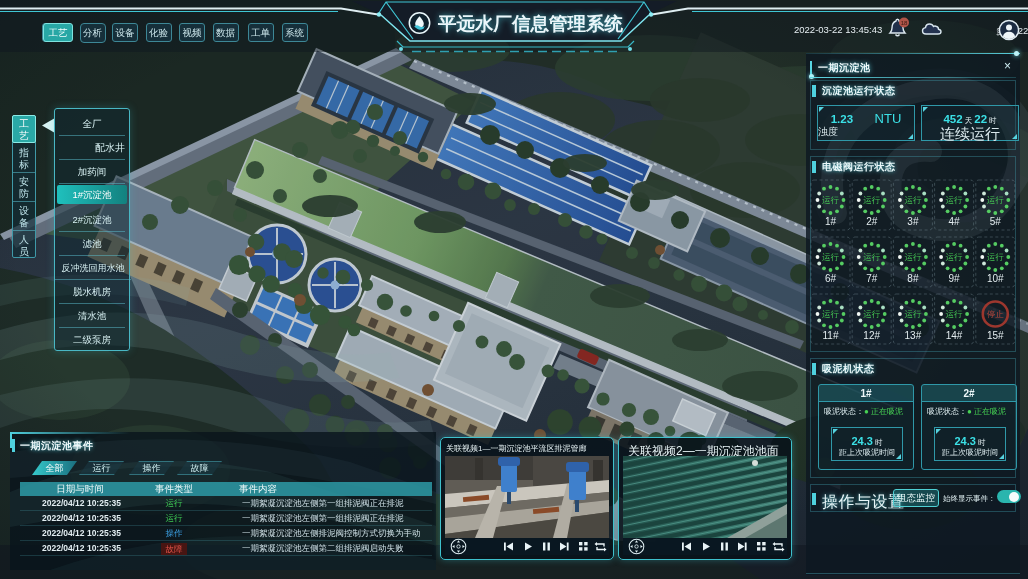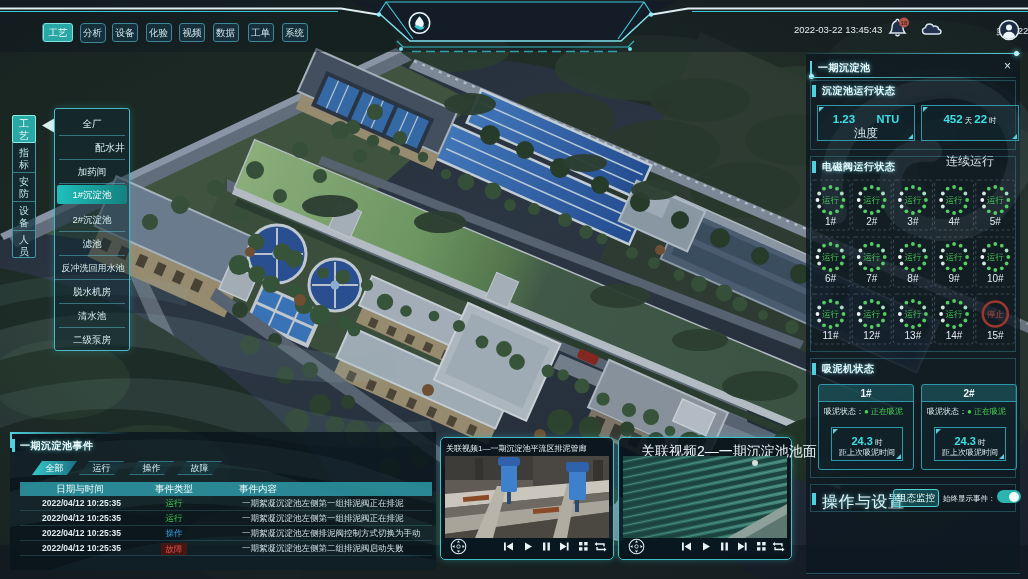--- a/index.html
+++ b/index.html
@@ -457,20 +457,21 @@
 
   <circle cx="630" cy="49" r="2" fill="#6fdce8"></circle>
 </svg>
 
 <svg class="abs" style="left:407px;top:11px" width="25" height="24" viewBox="0 0 25 24">
   <circle cx="12.5" cy="12" r="10.2" fill="#0e202c" stroke="#e8f6fa" stroke-width="1.5"></circle>
   <path d="M12.5,5.2 Q16.8,9.8 16.8,12.8 A4.3,4.3 0 0 1 8.2,12.8 Q8.2,9.8 12.5,5.2 Z" fill="#eef8fb"></path>
   <path d="M7.2,15.5 Q10,13.5 12,15 Q14.5,16.8 17.8,15 L16.5,17.8 Q13,19.5 10.5,18 Q8.5,16.8 7.2,15.5 Z" fill="#3fc3d8"></path>
 </svg>
 
+<div class="abs" style="left:438px;top:11px;width:200px;height:22px;color:#eaf6fa;font-size:18.5px;font-weight:bold;letter-spacing:0px;white-space:nowrap;text-shadow:0 0 6px rgba(80,220,235,0.8)">平远水厂信息管理系统</div>
 
 <div class="abs" style="left:0;top:23px;height:19px;">
 
   <div class="abs" style="left:10px;top:0;width:24px;height:19px;background:rgba(22,50,62,0.85);border:1px solid #3d8796;border-radius:3px;color:#cfe9ee;font-size:9.5px;text-align:center;line-height:17px;margin-left:32px;">全线</div>
 
   <div class="abs" style="left:43px;top:0;width:30px;height:19px;background:#28a7a5;border:1px solid #7fe3e0;border-radius:3px;color:#f2ffff;font-size:9.5px;text-align:center;line-height:17px;">工艺</div>
 
   <div class="abs" style="left:79.5px;top:0;width:26px;height:20px;background:rgba(22,50,62,0.85);border:1px solid #3d8796;border-radius:4px;color:#cfe9ee;font-size:9.5px;text-align:center;line-height:17px;">分析</div>
 
   <div class="abs" style="left:112px;top:0;width:26px;height:19px;background:rgba(22,50,62,0.85);border:1px solid #3d8796;border-radius:3px;color:#cfe9ee;font-size:9.5px;text-align:center;line-height:17px;">设备</div>
@@ -570,31 +571,31 @@
 
     <div class="abs" style="left:1px;top:4px;width:4px;height:12px;background:#4fd0de;"></div>
 
     <div class="abs" style="left:11px;top:3px;color:#e8f6f8;font-size:10px;font-weight:bold;letter-spacing:0.5px;text-shadow:0 0 4px rgba(90,220,235,0.8);">沉淀池运行状态</div>
 
     <div class="abs" style="left:6px;top:24px;width:98px;height:36px;border:1px solid #2f98a8;background:rgba(20,50,62,0.25);">
       <svg class="abs" style="left:0;top:0" width="96" height="34">
             <polygon points="1,1 6,1 1,6" fill="#56d2de"></polygon>
             <polygon points="95,33 90,33 95,28" fill="#56d2de"></polygon>
           </svg>
-      <div class="abs" style="left:0;top:3px;width:96px;text-align:center;white-space:nowrap;"><span style="color:#3be0e6;font-size:11.5px;font-weight:bold;">1.23</span> <span style="color:#3be0e6;font-size:11px;font-weight:bold;padding-left:17px;">NTU</span></div>
-      <div class="abs" style="left:0;top:19px;width:96px;text-align:center;color:#d9e8ec;font-size:12px;">浊度</div>
+      <div class="abs" style="left:0;top:3px;width:96px;text-align:center;white-space:nowrap;"><span style="color:#3be0e6;font-size:11.5px;font-weight:bold;">1.23</span> <span style="color:#3be0e6;font-size:13px;font-weight:normal;padding-left:17px;">NTU</span></div>
+      <div class="abs" style="left:0;top:19px;width:96px;text-align:left;color:#d9e8ec;font-size:10px;">浊度</div>
     </div>
 
     <div class="abs" style="left:110px;top:24px;width:98px;height:36px;border:1px solid #2f98a8;background:rgba(20,50,62,0.25);">
       <svg class="abs" style="left:0;top:0" width="96" height="34">
             <polygon points="1,1 6,1 1,6" fill="#56d2de"></polygon>
             <polygon points="95,33 90,33 95,28" fill="#56d2de"></polygon>
           </svg>
       <div class="abs" style="left:0;top:3px;width:96px;text-align:center;white-space:nowrap;"><span style="color:#3be0e6;font-size:11.5px;font-weight:bold;">452</span><span style="color:#e4f0f3;font-size:7.5px;"> 天 </span><span style="color:#3be0e6;font-size:11.5px;font-weight:bold;">22</span><span style="color:#e4f0f3;font-size:7.5px;"> 时</span></div>
-      <div class="abs" style="left:0;top:19px;width:96px;text-align:center;color:#d9e8ec;font-size:12px;margin-top:28px;">连续运行</div>
+      <div class="abs" style="left:0;top:19px;width:96px;text-align:center;color:#d9e8ec;font-size:15px;">连续运行</div>
     </div>
   </div>
 
   <div class="abs" style="left:4px;top:103px;width:206px;height:196px;border:1px solid rgba(70,170,185,0.35);padding-left:28px;">
 
     <div class="abs" style="left:1px;top:4px;width:4px;height:12px;background:#4fd0de;"></div>
 
     <div class="abs" style="left:11px;top:3px;color:#e8f6f8;font-size:10px;font-weight:bold;letter-spacing:0.5px;text-shadow:0 0 4px rgba(90,220,235,0.8);">电磁阀运行状态</div>
   </div>
 
@@ -1017,21 +1018,21 @@
           <rect x="83.2" y="6.2" width="3.4" height="3.4"></rect>
     </g>
     <path d="M96,3 h7 v2.6 M103,8.5 h-7 v-2.6" fill="none" stroke="#e9f3f6" stroke-width="1.4"></path>
     <polygon points="96,1 96,5 93.5,3" fill="#e9f3f6"></polygon>
     <polygon points="103,6.5 103,10.5 105.5,8.5" fill="#e9f3f6"></polygon>
   </svg>
 </div>
 
 <div class="abs" style="left:618px;top:437px;width:174px;height:123px;background:rgba(8,18,26,0.88);border:1.5px solid #3ec1cd;border-radius:5px;box-shadow:0 0 7px rgba(60,195,210,0.35);">
 
-  <div class="abs" style="left:22px;top:5px;color:#e8f4f6;font-size:14px;white-space:nowrap;">关联视频2—一期沉淀池池面</div>
+  <div class="abs" style="left:9px;top:5px;color:#e8f4f6;font-size:12px;white-space:nowrap;">关联视频2—一期沉淀池池面</div>
 
   <svg class="abs" style="left:4px;top:18px" width="164" height="82" viewBox="0 0 164 82">
     <defs>
           <linearGradient id="v2g" x1="0" y1="0" x2="1" y2="0">
       <stop offset="0" stop-color="#22504a"></stop>
             <stop offset="0.65" stop-color="#37756a"></stop>
             <stop offset="1" stop-color="#447f75"></stop>
     </linearGradient>
         </defs>
     <rect x="0" y="0" width="164" height="82" fill="url(#v2g)"></rect>

